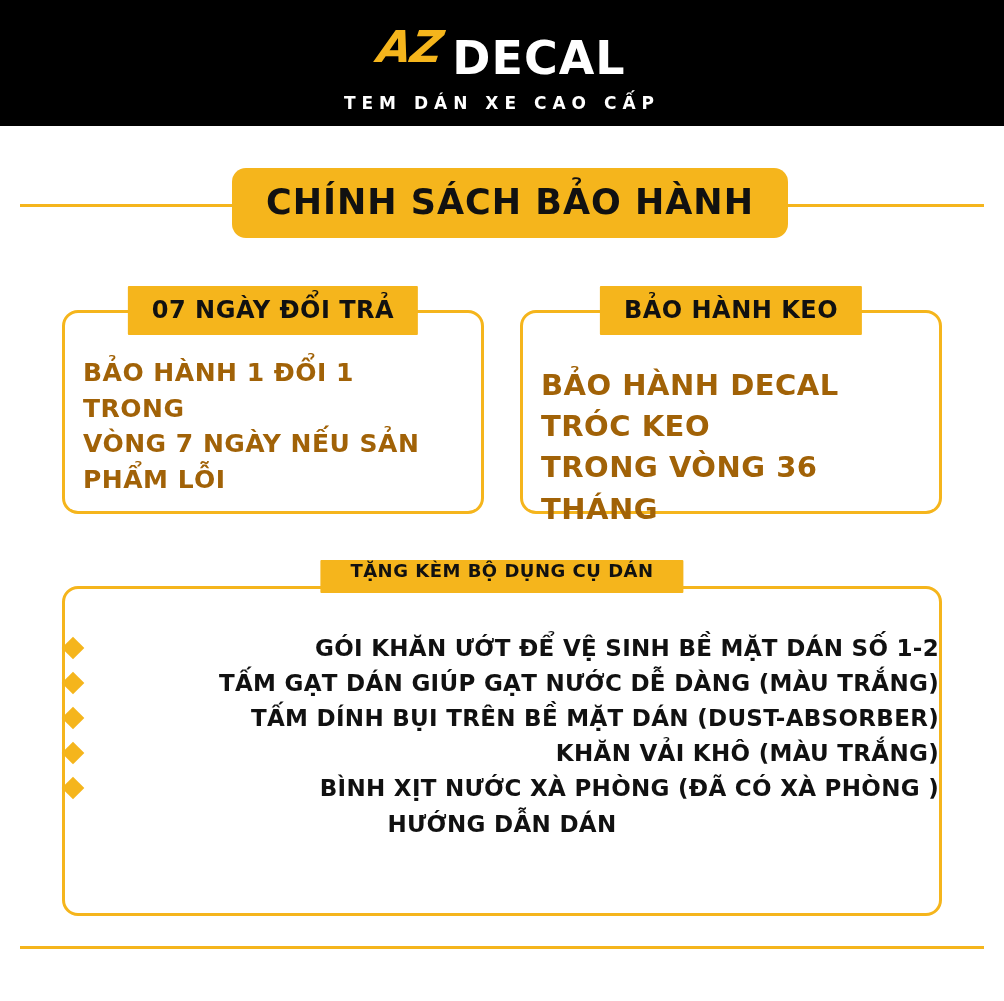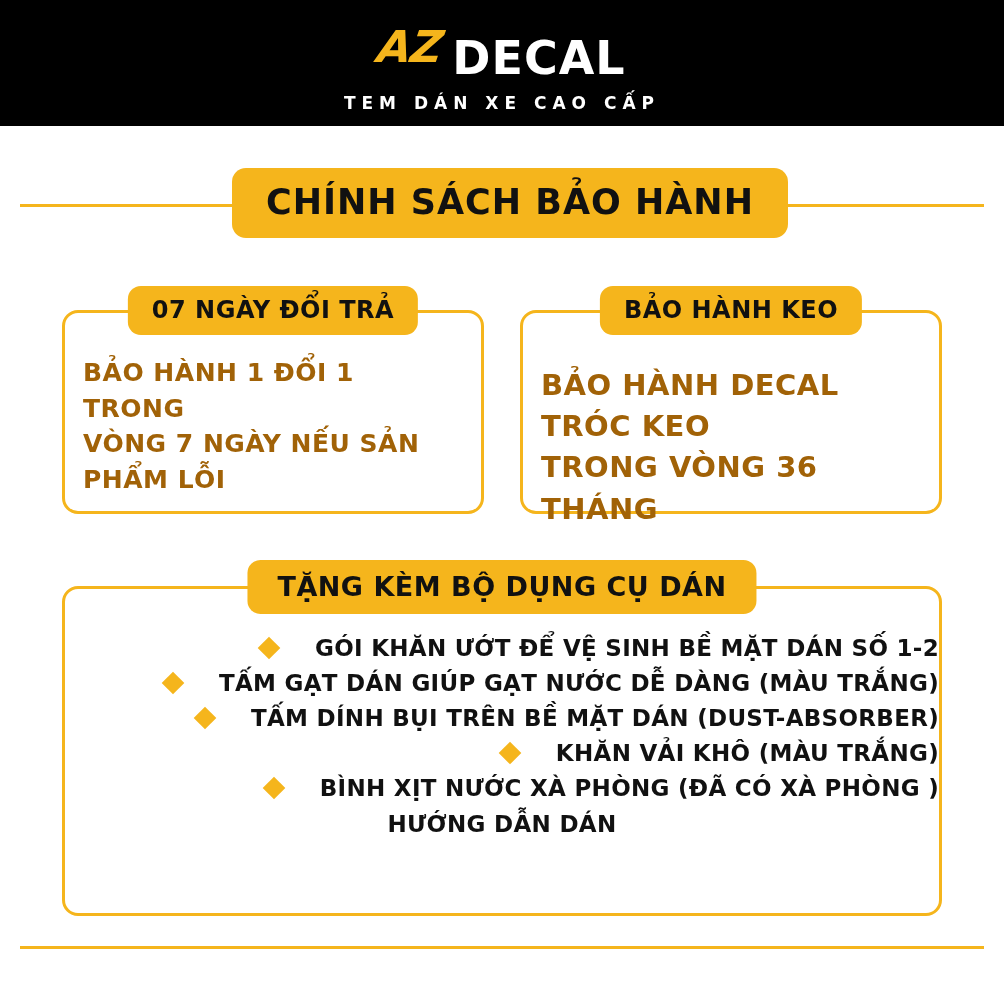--- a/index.html
+++ b/index.html
@@ -105,21 +105,21 @@
     border: 3px solid #f5b51c;
     border-radius: 16px;
     background: #ffffff;
   }
   .card-badge {
     position: absolute;
     top: -27px;
     left: 50%;
     transform: translateX(-50%);
     background: #f5b51c;
-    border-radius: 13px;
+    border-radius: 1px;
     padding: 10px 24px 11px 24px;
     color: #111111;
     font-family: "DejaVu Sans", sans-serif;
     font-weight: bold;
     font-size: 24px;
     letter-spacing: 0.5px;
     white-space: nowrap;
   }
   .card-body {
     padding: 40px 18px 22px 18px;
@@ -133,32 +133,32 @@
     line-height: 1.42;
   }
 
   #card-return { left: 62px; top: 310px; width: 422px; height: 204px; }
   #card-return .card-body { font-size: 25px; padding-top: 42px; }
 
   #card-glue { left: 520px; top: 310px; width: 422px; height: 204px; }
   #card-glue .card-body { font-size: 29px; padding-top: 52px; line-height: 1.5; }
 
   #card-kit { left: 62px; top: 586px; width: 880px; height: 330px; }
-  #card-kit .card-badge { font-size: 27px; padding: 11px 30px 12px 30px; top: -29px; text-align: right; }
+  #card-kit .card-badge { font-size: 18px; padding: 0 30px 12px 30px; top: -29px; text-align: right; }
 
   
   .kit-list {
     list-style: none;
     margin: 0;
     padding: 46px 0 0 0;
   }
   .kit-item {
     display: flex;
     align-items: center;
-    justify-content: flex-end;
+    justify-content: space-between;
     margin: 0 0 9px 0;
     gap: 16px;
   }
   .bullet {
     width: 16px;
     height: 16px;
     background: #f5b51c;
     transform: rotate(45deg);
     flex: 0 0 auto;
     margin-right: 22px;

